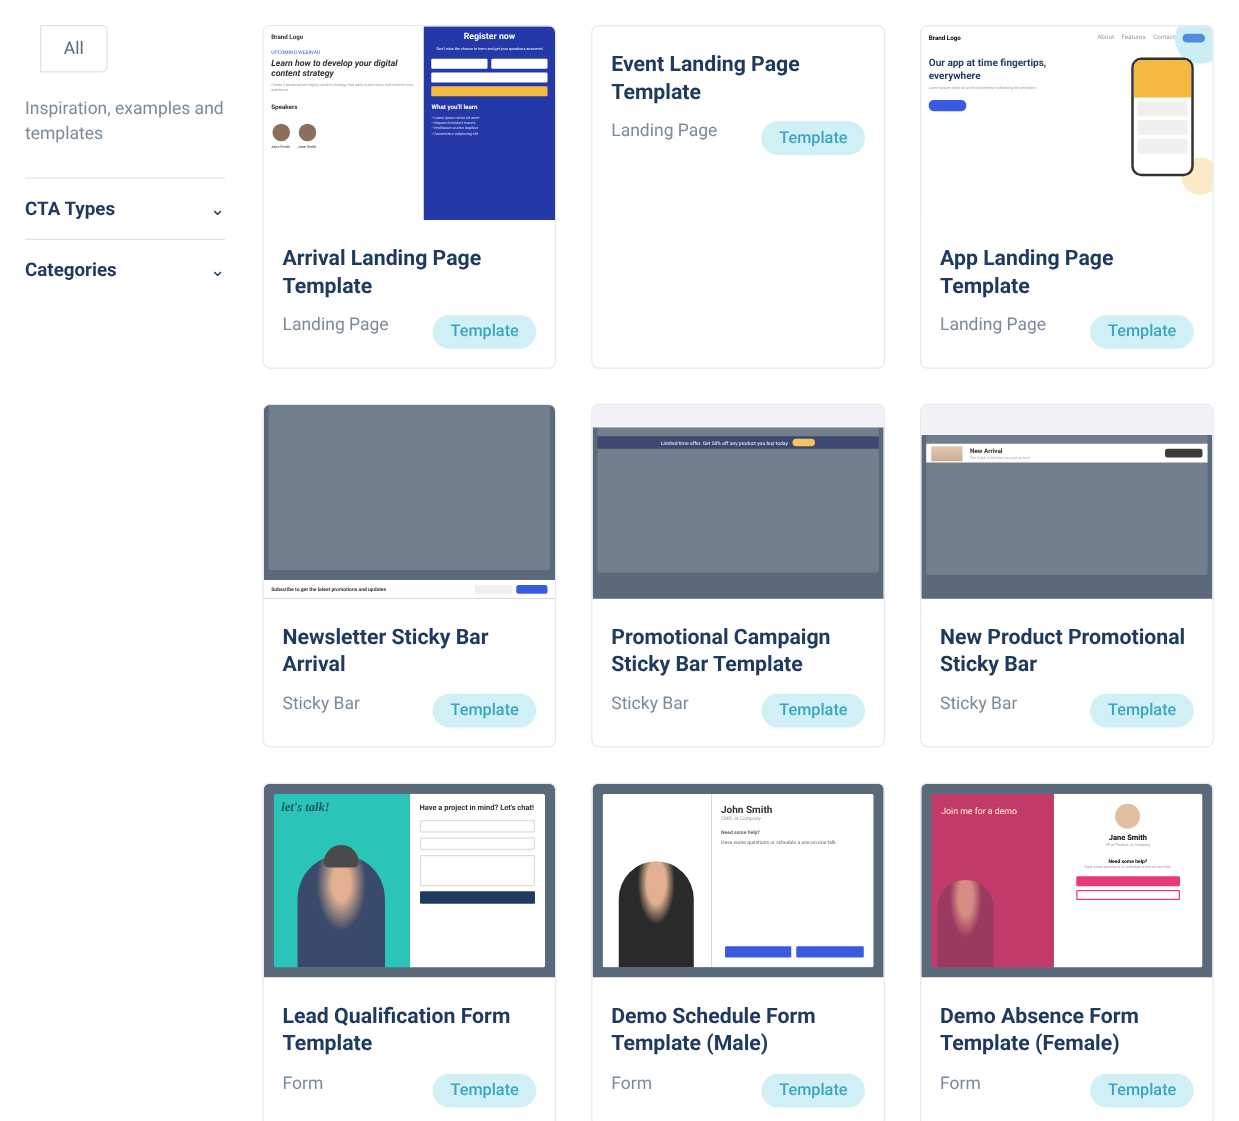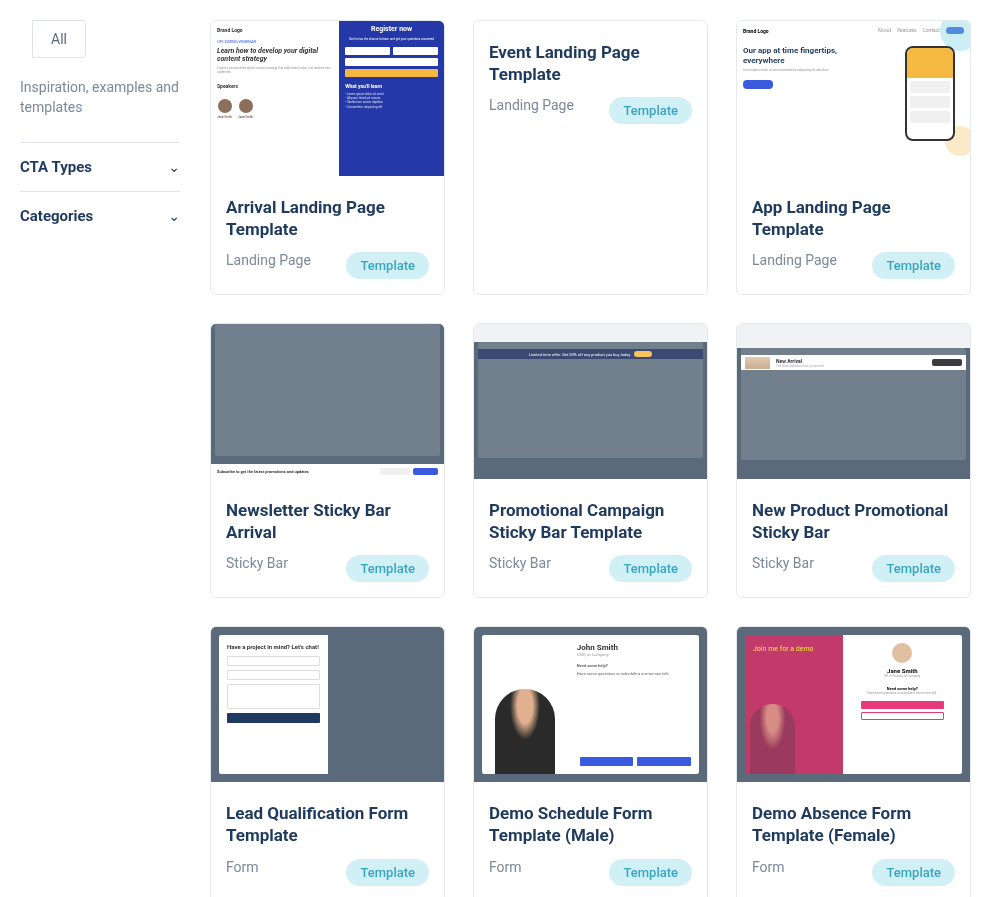--- a/index.html
+++ b/index.html
@@ -510,21 +510,21 @@
     }
     .preview-demo-female {
       background: #5a6a7a;
       height: 100%;
       padding: 8px;
     }
     .preview-demo-female .left {
       width: 45%;
       background: #c23a6a;
       padding: 10px 8px;
-      color: #fde047;
+      color: #fef9c3;
       position: relative;
     }
     .preview-demo-female .headline {
       font-size: 7px;
       line-height: 1.2;
     }
     .preview-demo-female .person {
       position: absolute;
       bottom: 0;
       left: 5px;
@@ -740,20 +740,24 @@
           <span class="card-category">Sticky Bar</span>
           <span class="badge">Template</span>
         </div>
       </div>
     </div>
 
     <div class="card">
       <div class="card-preview">
         <div class="preview-form">
           <div class="preview-form-inner preview-form-teal">
+            <div class="left">
+              <div class="talk">let's talk!</div>
+              <div class="person"></div>
+            </div>
             <div class="right">
               <div class="form-head">Have a project in mind? Let's chat!</div>
               <div class="form-field"></div>
               <div class="form-field"></div>
               <div class="form-field form-field-lg"></div>
               <div class="form-btn"></div>
             </div>
           </div>
         </div>
       </div>

